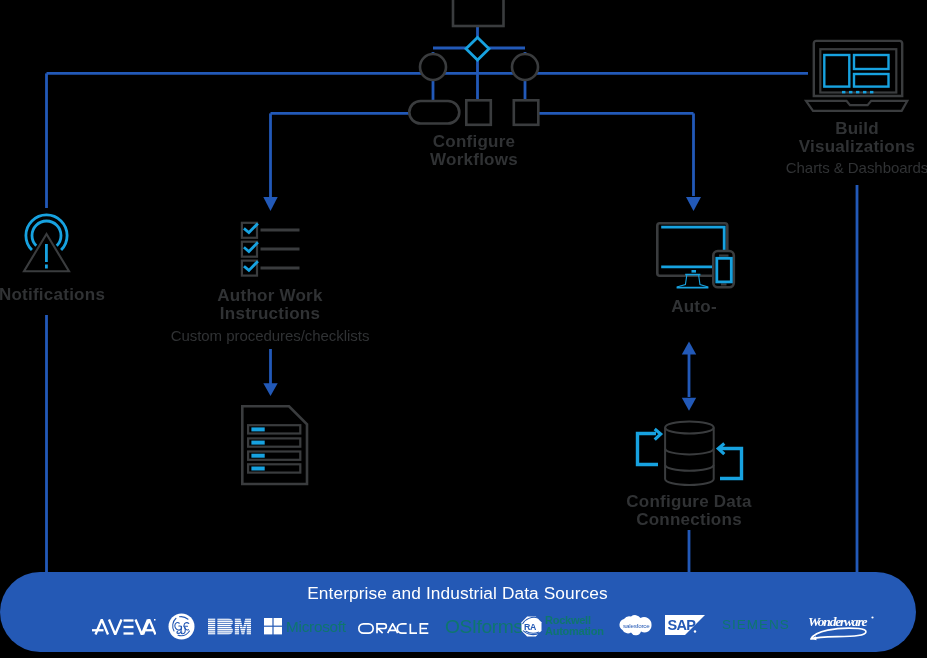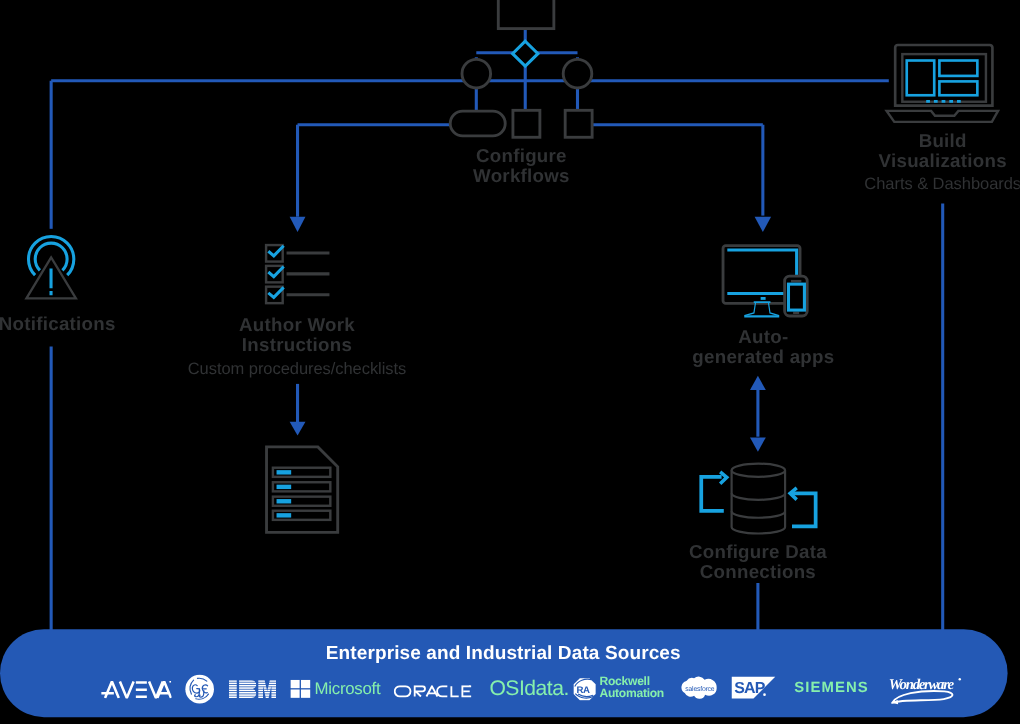--- a/index.html
+++ b/index.html
@@ -9,24 +9,24 @@
   #stage{position:relative;width:927px;height:538px;background:#000;border-radius:22px;}
   svg{display:block;}
   .lbl{position:absolute;text-align:center;color:#303234;font-weight:bold;
        line-height:17.6px;letter-spacing:0.25px;white-space:nowrap;}
   .lbl.main{font-size:17px;}
   .sub{position:absolute;text-align:center;color:#303234;font-weight:400;
        font-size:15px;line-height:15px;white-space:nowrap;letter-spacing:-0.05px;}
   #banner{position:absolute;left:0;top:572px;width:916px;height:80px;
           background:#2459b5;border-radius:40px;}
   #banner-title{position:absolute;left:0;top:583px;width:915px;text-align:center;
-       color:#ffffff;font-size:17.3px;font-weight:bold;letter-spacing:0.1px;}
+       color:#ffffff;font-size:17.3px;font-weight:normal;letter-spacing:0.1px;}
   #logos{position:absolute;left:0;top:610px;width:915px;height:32px;}
   #logos > div{position:absolute;top:0;height:32px;display:flex;align-items:center;
-       justify-content:center;color:#86efac;}
+       justify-content:center;color:#0f766e;}
 </style>
 </head>
 <body>
 
 <div id="stage">
 
   <svg width="927" height="658" viewBox="0 0 927 658" style="position:absolute;left:0;top:0">
     <g fill="none" stroke="#2259b8" stroke-width="2.8">
 
       <path d="M46.5 73.4 L46.5 208"></path>
@@ -131,21 +131,20 @@
       <path fill="none" d="M37.2 59.6 L52.4 59.6" stroke-width="1.7"></path>
       <path fill="none" d="M28.6 72.6 L60.4 72.6" stroke-width="1.9"></path>
     </g>
     <rect x="65.3" y="36" width="20.5" height="36.3" rx="4.5" fill="#000" stroke="#3a3c3e" stroke-width="2.6"></rect>
     <rect x="71" y="39.5" width="9.5" height="2.2" fill="#3a3c3e"></rect>
     <rect x="73" y="68.3" width="5.5" height="2.2" fill="#3a3c3e"></rect>
     <rect x="68.8" y="43.3" width="14.5" height="23.6" fill="#000" stroke="#17a2e0" stroke-width="2.8"></rect>
   </svg>
   <div class="lbl main" style="left:614px;top:298px;width:160px">
     <span>Auto-</span><br>
-    <span>generated apps</span>
   </div>
 
   <svg width="80" height="90" viewBox="0 0 80 90" style="position:absolute;left:237px;top:401px">
     <path d="M5.3 5.3 L52 5.3 L70 23.3 L70 83 L5.3 83 Z" fill="#000" stroke="#3a3c3e" stroke-width="2.6"></path>
     <g fill="none" stroke="#3a3c3e" stroke-width="2.2">
       <rect x="11.1" y="24.2" width="52.2" height="8.3"></rect>
       <rect x="11.1" y="37.4" width="52.2" height="8.3"></rect>
       <rect x="11.1" y="50.5" width="52.2" height="8.3"></rect>
       <rect x="11.1" y="63.3" width="52.2" height="8.3"></rect>
     </g>
@@ -252,21 +251,21 @@
         <path d="M57 30.5 V2.5 h21 a7 7 0 0 1 0 14 h-18 l14 14"></path>
         <path d="M89 30.5 L104 2.5 L119 30.5 M95 22 h18"></path>
         <path d="M146 2.5 h-14 a14 14 0 0 0 0 28 h14"></path>
         <path d="M157 2.5 v28 h20"></path>
         <path d="M211 2.5 h-24 v28 h24 M190 16.5 h17"></path>
       </g>
       <rect x="205" y="0" width="4" height="4" fill="#fff"></rect>
     </svg>
 
     <div style="left:445px;top:8px;height:17px;display:block">
-      <span style="font-size:19.2px;font-weight:normal;letter-spacing:-0.5px;line-height:17px">OSI</span><span style="font-size:19.2px;font-weight:400;letter-spacing:-0.4px;line-height:17px">data</span><span style="font-size:19.2px;font-weight:400;line-height:17px">.</span>
+      <span style="font-size:19.2px;font-weight:normal;letter-spacing:-0.5px;line-height:17px">OSI</span><span style="font-size:19.2px;font-weight:400;letter-spacing:-0.4px;line-height:17px">forms</span><span style="font-size:19.2px;font-weight:400;line-height:17px">.</span>
     </div>
 
     <svg width="21" height="21" viewBox="0 0 42 42" style="position:absolute;left:521px;top:6px">
       <path d="M12.3 1 H29.7 L41 12.3 V29.7 L29.7 41 H12.3 L1 29.7 V12.3 Z" fill="#fff"></path>
       <g fill="none" stroke="#2459b5" stroke-width="2.1">
         <path d="M3 16 C8 6 22 0 34 4"></path>
         <path d="M4 29 C12 38 28 40 39 33"></path>
         <path d="M9 30 C17 35 27 36 36 32"></path>
       </g>
       <g fill="#2459b5" font-family="Liberation Sans, sans-serif" font-weight="bold" font-size="17.5" letter-spacing="-0.6">
@@ -282,21 +281,21 @@
       <path d="M28 7 a13 13 0 0 1 19 3 a15 15 0 0 1 22 14 a14 14 0 0 1 -21 13 a11 11 0 0 1 -20 2 a12 12 0 0 1 -17 -5 a12 12 0 0 1 3 -22 a13 13 0 0 1 14 -5 Z" fill="#fff"></path>
       <text x="12" y="30" fill="#2459b5" font-family="Liberation Sans, sans-serif" font-size="12.5" font-weight="400" letter-spacing="-0.4">salesforce</text>
     </svg>
 
     <svg width="40" height="21" viewBox="0 0 80 42" style="position:absolute;left:665px;top:5px">
       <path d="M0 0 H80 L40 40 H0 Z" fill="#fff"></path>
       <text x="5" y="30" fill="#2459b5" font-family="Liberation Sans, sans-serif" font-size="29" font-weight="bold" letter-spacing="-1.4">SAP</text>
       <circle cx="60" cy="33" r="2.4" fill="#fff"></circle>
     </svg>
 
-    <div style="left:722px;top:8px;display:block;font-size:13.5px;font-weight:bold;letter-spacing:1.0px;line-height:14px">SIEMENS</div>
+    <div style="left:722px;top:8px;display:block;font-size:13.5px;font-weight:normal;letter-spacing:1.0px;line-height:14px">SIEMENS</div>
 
     <svg width="72" height="28" viewBox="0 0 144 56" style="position:absolute;left:806px;top:3px">
       <text x="4" y="26" fill="#fff" font-family="Liberation Serif, serif" font-style="italic" font-size="27" font-weight="bold" letter-spacing="-2.4">Wonderware</text>
       <path d="M10 52 C18 36 60 28 105 31 C126 33 124 42 104 45 C76 49 30 45 10 52 Z" fill="none" stroke="#fff" stroke-width="3.4" stroke-linejoin="round"></path>
       <path d="M10 52 L20 46.5 L21 54.5 Z" fill="#fff"></path>
       <circle cx="133" cy="9" r="2.2" fill="#fff"></circle>
     </svg>
 
   </div>
 

